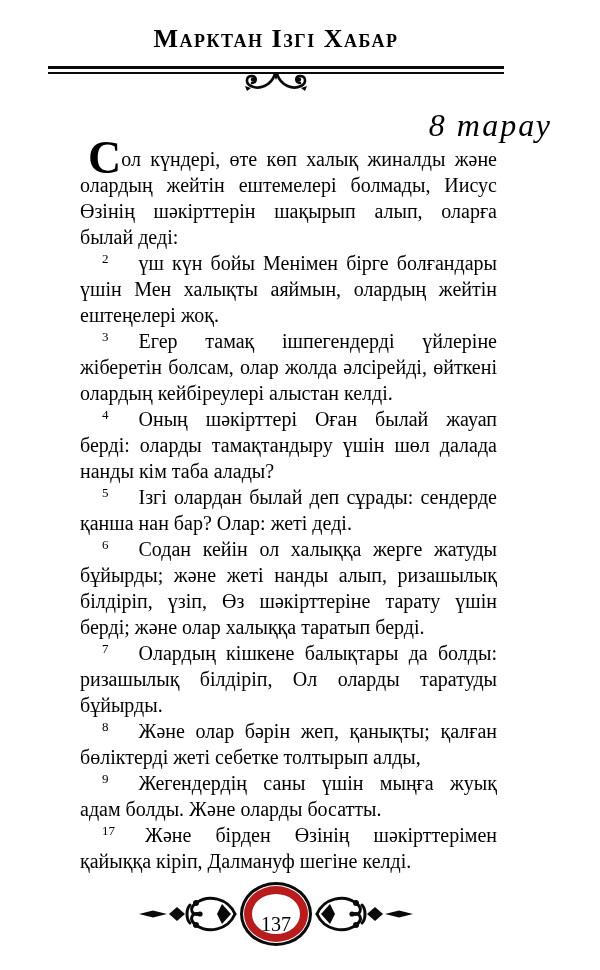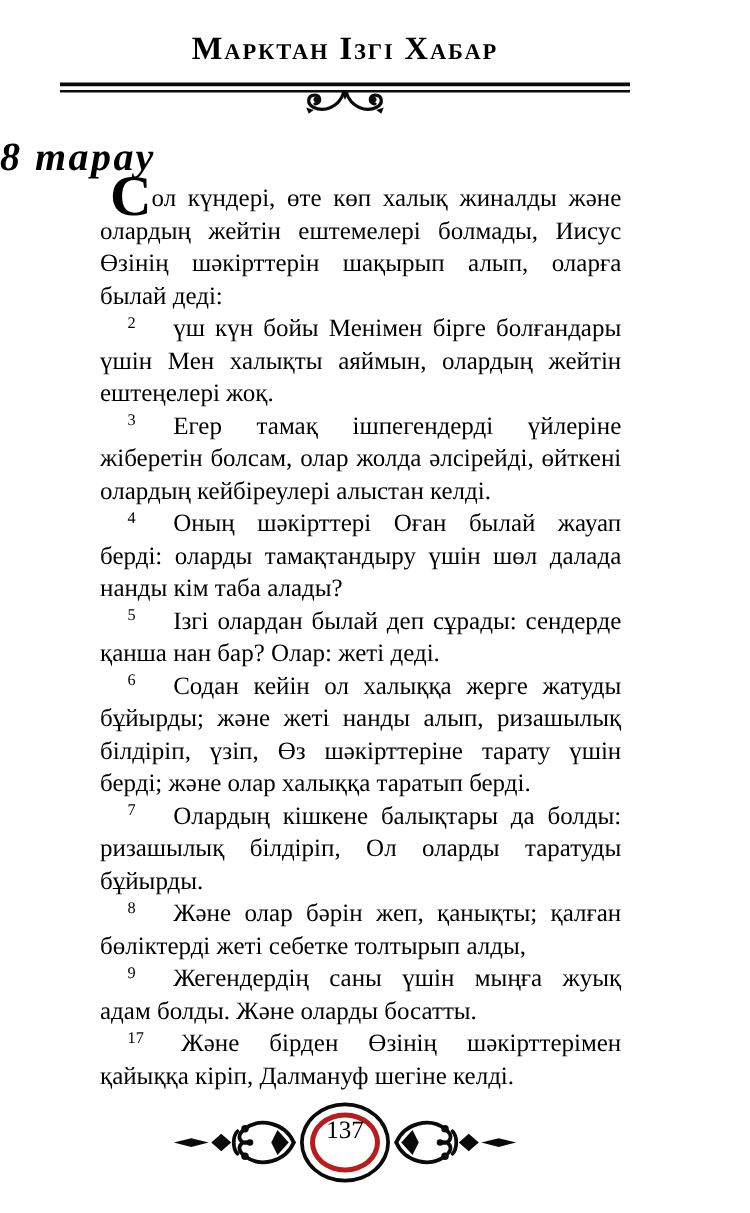--- a/index.html
+++ b/index.html
@@ -23,23 +23,23 @@
   }
   .header-rule {
     margin: 12px 48px 0 48px;
     height: 3px;
     border-top: 3px solid #0a0a0a;
     border-bottom: 2px solid #0a0a0a;
   }
   .rule-ornament { text-align: center; height: 26px; margin-top: -2px; }
   .rule-ornament svg { display: inline-block; }
   .chapter-heading {
-    text-align: left;
+    text-align: right;
     font-size: 32px;
-    font-weight: bold;
+    font-weight: normal;
     letter-spacing: 2px;
     margin-top: 8px;
     line-height: 38px;
     font-style: italic;
   }
   .verses {
     margin: 2px 55px 0 80px;
     text-align: justify;
     font-size: 20px;
     line-height: 26px;
@@ -73,23 +73,23 @@
     flex: none;
     width: 66px; height: 58px;
     border: 3px solid #0a0a0a;
     border-radius: 50%;
     margin: 0 2px;
     display: flex; align-items: center; justify-content: center;
     background: #fff;
   }
   .page-oval-inner {
     width: 48px; height: 40px;
-    border: 4px solid #b91c1c;
+    border: 8px solid #b91c1c;
     border-radius: 50%;
-    display: flex; align-items: flex-start; justify-content: center;
+    display: flex; align-items: flex-end; justify-content: center;
   }
   .page-num { font-size: 20px; line-height: 1; }
 </style>
 </head>
 <body>
 
 <div class="page">
 
   <div class="running-head">Марктан Ізгі Хабар</div>
 

